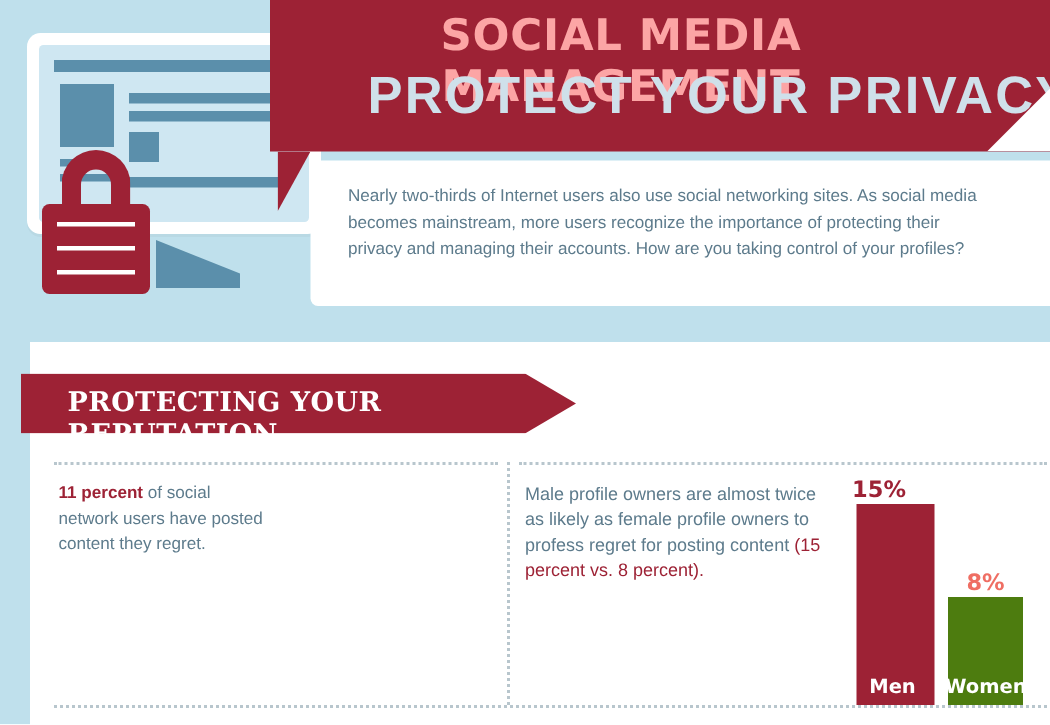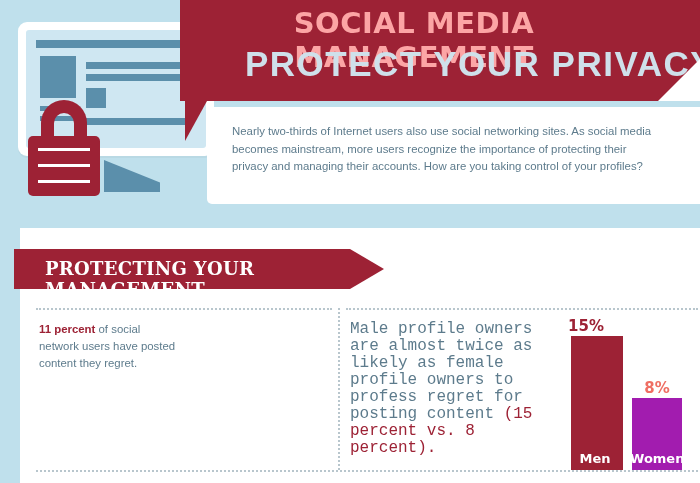--- a/index.html
+++ b/index.html
@@ -205,40 +205,39 @@
     width: 158px; height: 148px;
     overflow: hidden;
   }
 
   
   .stat-text-2 {
     position: absolute;
     left: 350px; top: 321px;
     width: 205px;
     color: #5d7b8c;
-    font-size: 16px;
+    font-size: 12px;
     line-height: 17px;
-    font-family: Liberation Mono, monospace;
   }
   .stat-text-2 .hl {
     color: #9d2235;
   }
 
   
   .bar-chart {
     position: absolute;
     left: 560px; top: 318px;
     width: 132px; height: 152px;
   }
   .bar {
     position: absolute;
     bottom: 0;
   }
   .bar-men   { left: 11px;  width: 52px; height: 133px; background: #9d2235; }
-  .bar-women { left: 72px;  width: 50px; height: 72px;  background: #a21caf; text-decoration: underline; }
+  .bar-women { left: 72px;  width: 50px; height: 72px;  background: #4d7c0f; text-decoration: underline; }
   .bar-value {
     position: absolute;
     text-align: center;
     font-size: 15px;
     font-weight: bold;
     font-family: "DejaVu Sans", sans-serif;
   }
   .val-men   { left: 0; width: 52px; bottom: 134px; color: #9d2235; }
   .val-women { left: 72px; width: 50px; bottom: 73px;  color: #ef6e63; }
   .bar-label {
@@ -290,21 +289,21 @@
     <div class="banner-notch"></div>
   </div>
   <div class="banner-tail"></div>
 
   <div class="intro-card">
     <div class="intro-text">Nearly two-thirds of Internet users also use social networking sites. As social media becomes mainstream, more users recognize the importance of protecting their privacy and managing their accounts. How are you taking control of your profiles?</div>
   </div>
 
   <div class="section-banner">
     <div class="section-banner-shape"></div>
-    <div class="section-banner-label">PROTECTING YOUR MANAGEMENT</div>
+    <div class="section-banner-label">PROTECTING YOUR REPUTATION</div>
   </div>
 
   <div class="dot-h" style="left:36px; top:308px; width:296px;"></div>
   <div class="dot-h" style="left:346px; top:308px; width:352px;"></div>
   <div class="dot-h" style="left:36px; top:470px; width:662px;"></div>
   <div class="dot-v" style="left:338px; top:308px; height:162px;"></div>
 
   <div class="stat-text">
     <span class="hl">11 percent</span><span> of social network users have posted content they regret.</span>
   </div>

